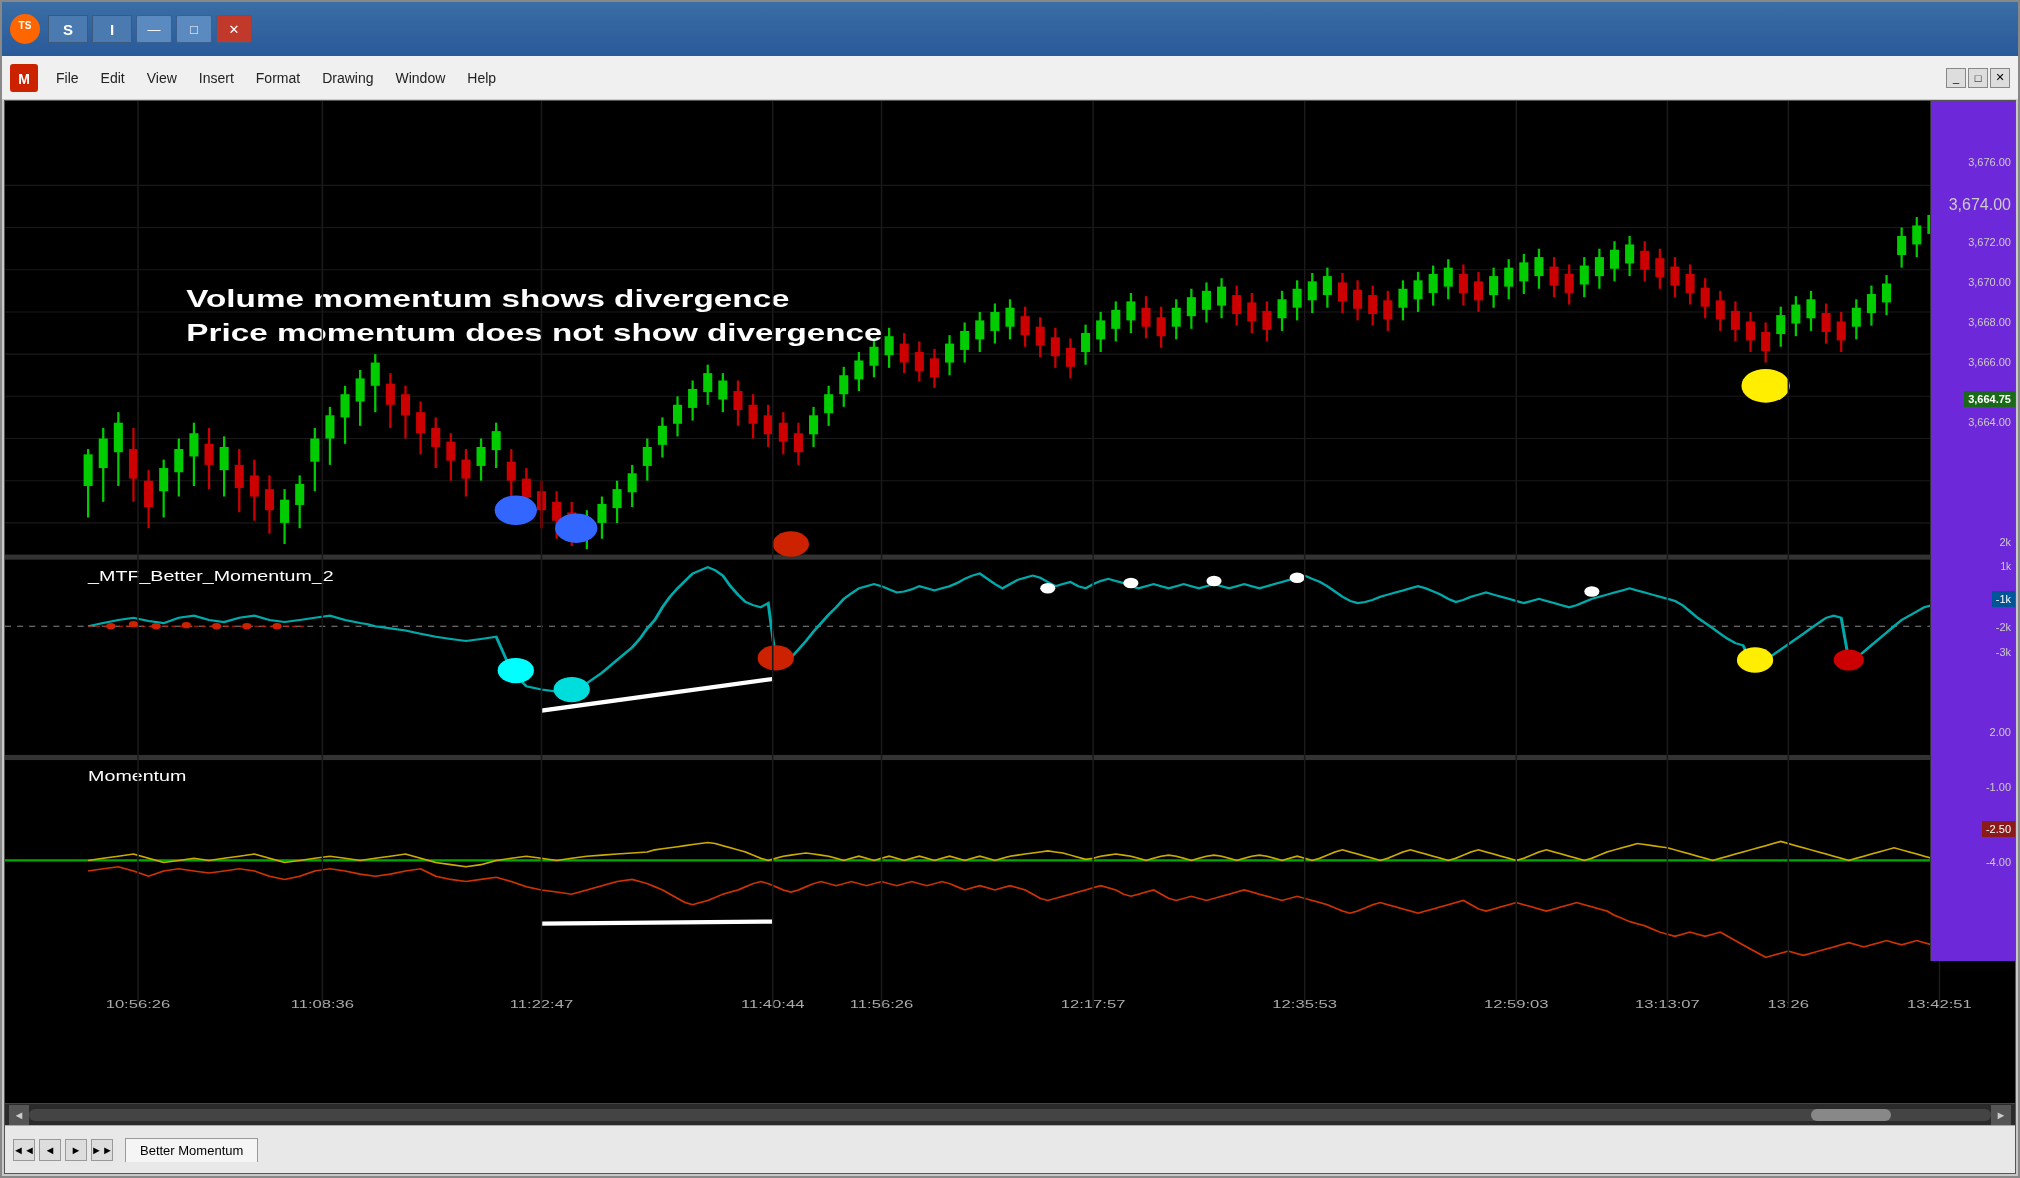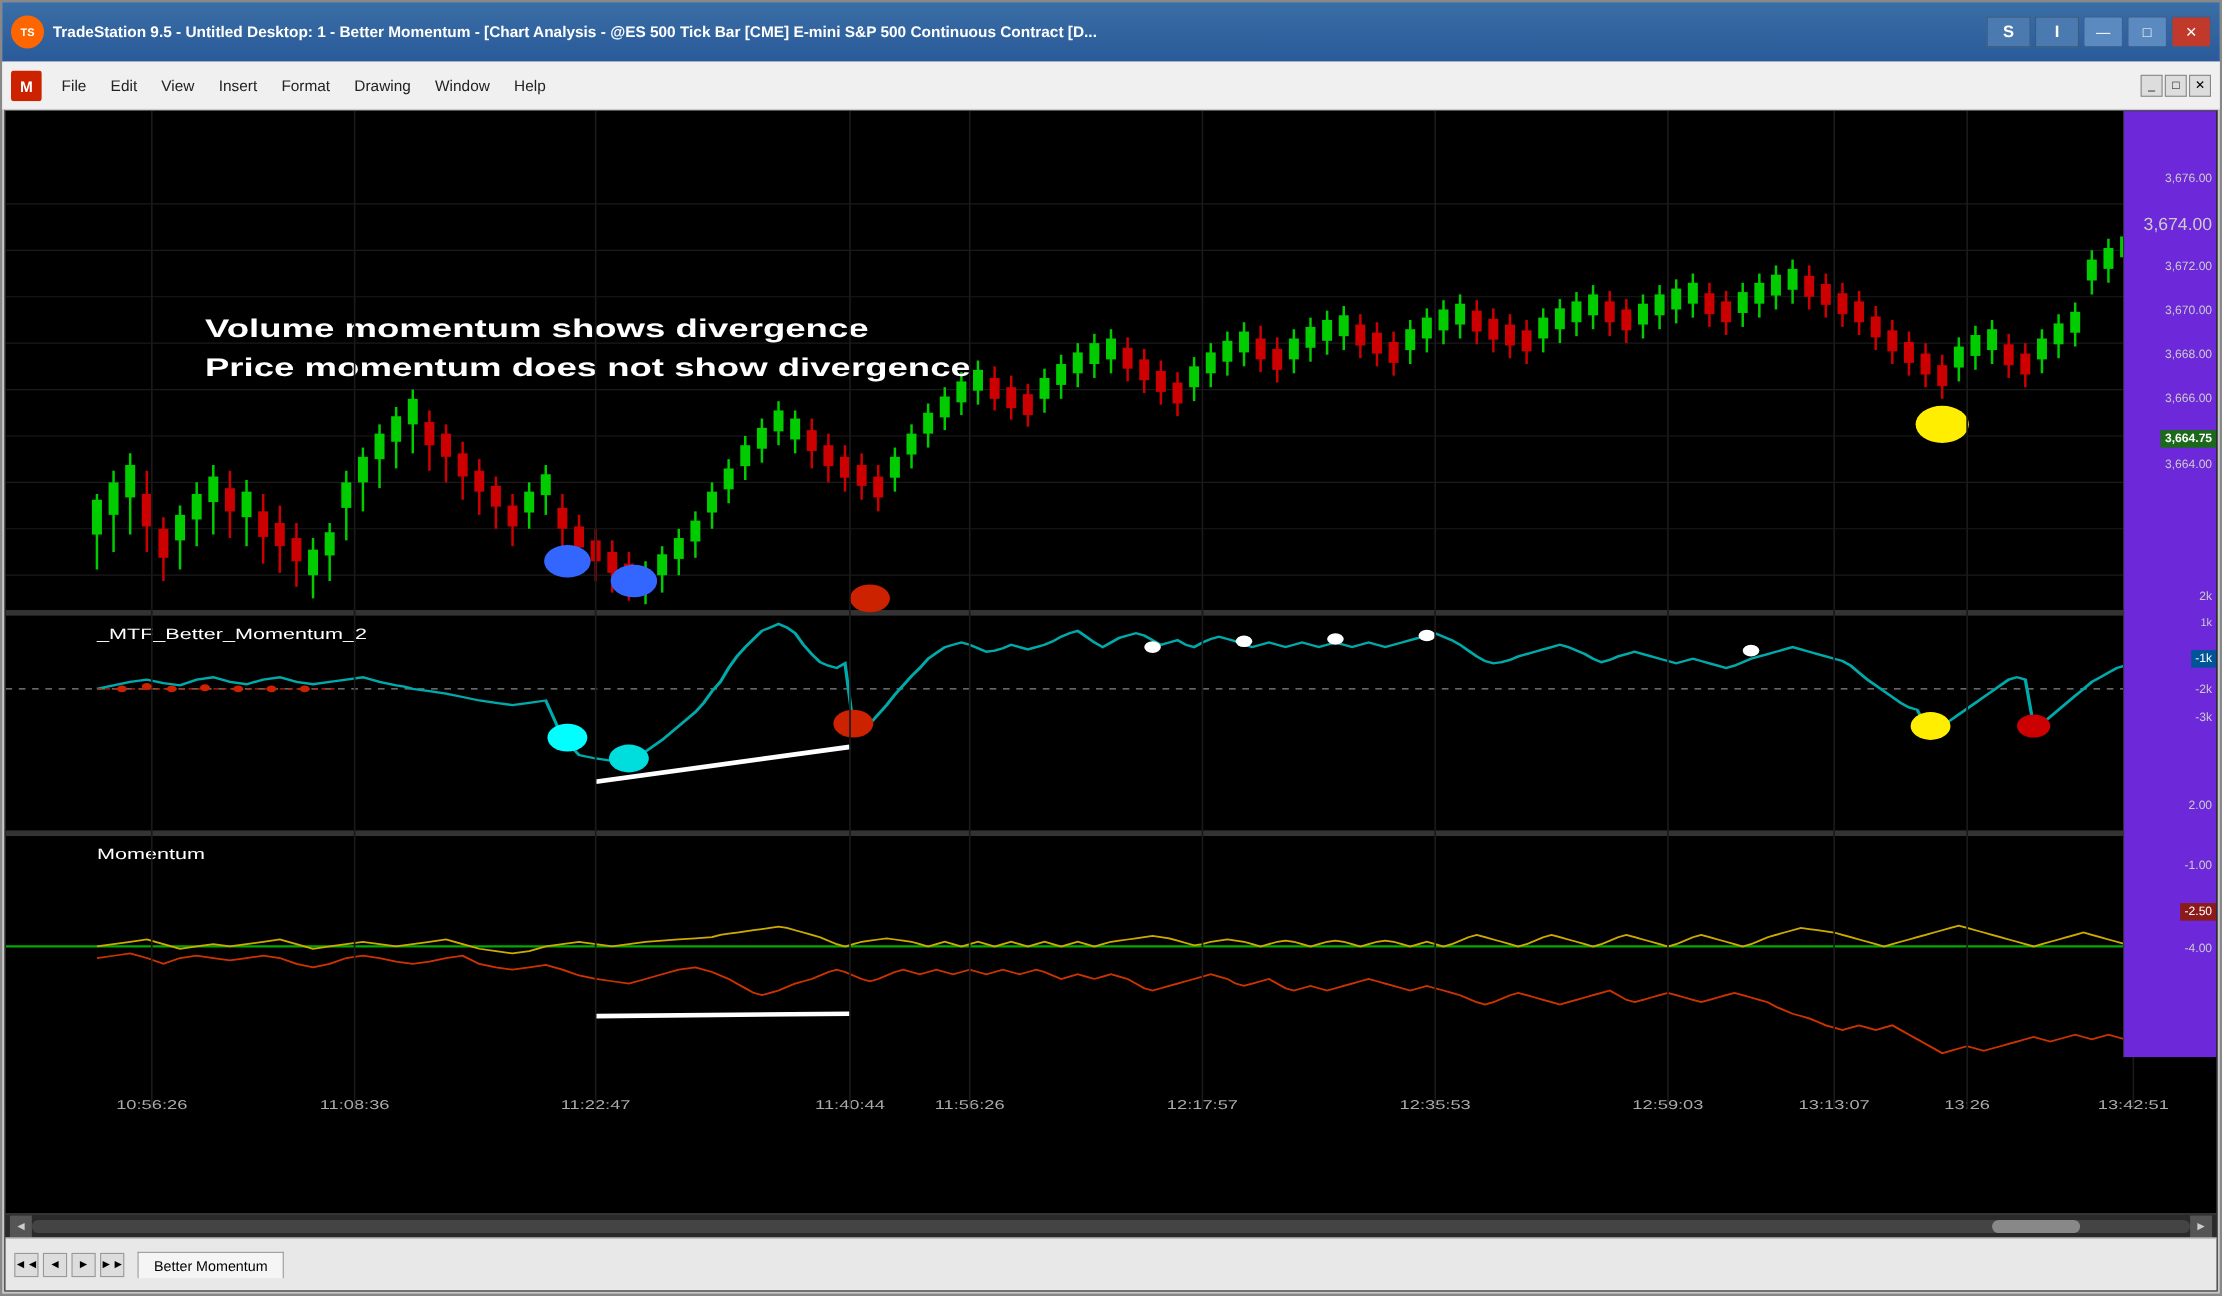--- a/index.html
+++ b/index.html
@@ -29,21 +29,20 @@
       align-items: center;
       padding: 0 8px;
       gap: 8px;
     }
     .title-bar-logo {
       width: 30px;
       height: 30px;
       background: #ff6600;
       border-radius: 50%;
       display: flex;
-      align-items: center;
       justify-content: center;
       color: white;
       font-size: 14px;
       font-weight: bold;
     }
     .title-bar-text {
       color: white;
       font-size: 14px;
       font-weight: 600;
       flex: 1;
@@ -239,21 +238,20 @@
 
 <div class="window-outer">
 
   <div class="title-bar">
     <div class="title-bar-logo">
       <svg width="22" height="22" viewBox="0 0 22 22">
         <circle cx="11" cy="11" r="10" fill="#ff6600"></circle>
         <text x="11" y="15" text-anchor="middle" fill="white" font-size="10" font-weight="bold">TS</text>
       </svg>
     </div>
-    <div class="title-bar-text">TradeStation 9.5 - Untitled Desktop: 1 - Better Momentum - [Chart Analysis - @ES 500 Tick Bar [CME] E-mini S&amp;P 500 Continuous Contract [D...</div>
     <div class="title-bar-controls">
       <div class="title-btn-s">S</div>
       <div class="title-btn-i">I</div>
       <div class="title-btn">—</div>
       <div class="title-btn">□</div>
       <div class="title-btn close">✕</div>
     </div>
   </div>
 
   <div class="menu-bar">

